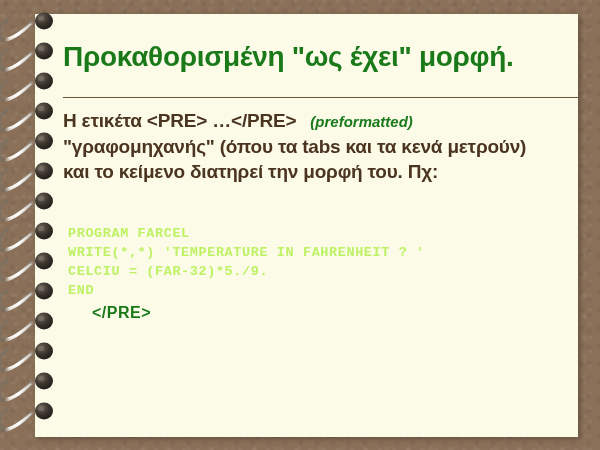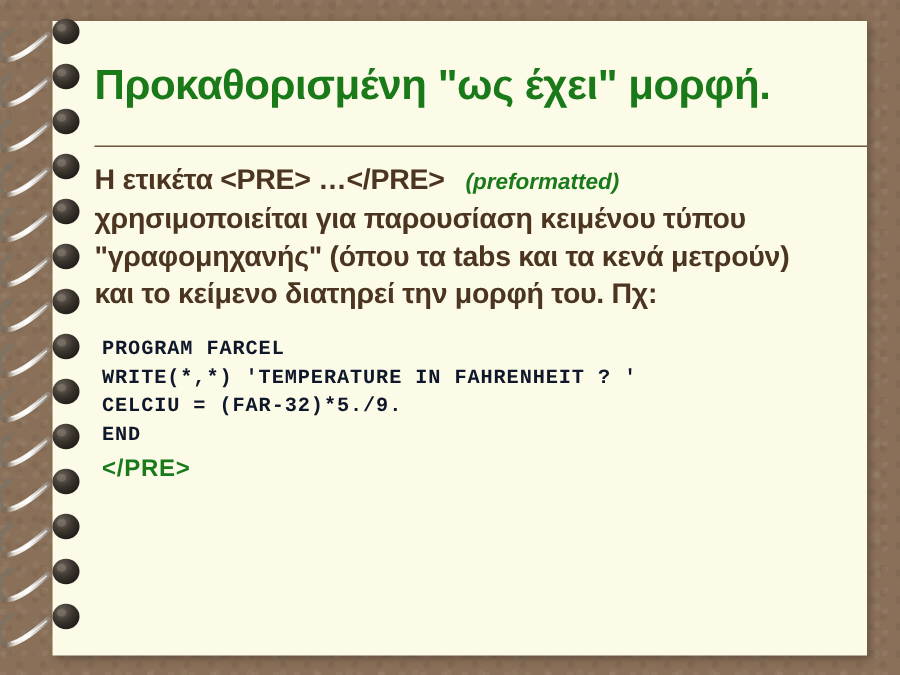--- a/index.html
+++ b/index.html
@@ -123,27 +123,27 @@
     font-weight: bold;
     color: #1a7a1a;
     line-height: 20px;
     white-space: pre;
     letter-spacing: 0.5px;
   }
   .code-line {
     font-family: "Liberation Mono", "DejaVu Sans Mono", monospace;
     font-size: 13.5px;
     font-weight: bold;
-    color: #0f172a;
+    color: #bef264;
     line-height: 19px;
     white-space: pre;
     letter-spacing: 0.6px;
   }
   .tag-open  { margin-bottom: 3px; }
-  .tag-close { margin-top: 3px; }
+  .tag-close { margin-top: 3px; margin-left: 24px; }
 </style>
 </head>
 <body>
 
 <div id="slide">
 
   <div id="bg-texture"></div>
 
   <div id="page"></div>
 
@@ -190,21 +190,20 @@
   </svg>
 
   <div id="title-block">
     <div class="title-text"><span>Προκαθορισμένη "</span><span class="u">ως έχει</span><span>" μορφή.</span></div>
   </div>
 
   <div id="title-rule"></div>
 
   <div id="body-block">
     <div class="body-line"><span>Η ετικέτα &lt;PRE&gt; …&lt;/PRE&gt;</span><span class="annot">(preformatted)</span></div>
-    <div class="body-line">χρησιμοποιείται για παρουσίαση κειμένου τύπου</div>
     <div class="body-line">"γραφομηχανής" (όπου τα tabs και τα κενά μετρούν)</div>
     <div class="body-line">και το κείμενο διατηρεί την μορφή του. Πχ:</div>
   </div>
 
   <div id="code-block">
     <div class="code-line">PROGRAM FARCEL</div>
     <div class="code-line">WRITE(*,*) 'TEMPERATURE IN FAHRENHEIT ? '</div>
     <div class="code-line">CELCIU = (FAR-32)*5./9.</div>
     <div class="code-line">END</div>
     <div class="tag-line tag-close">&lt;/PRE&gt;</div>

